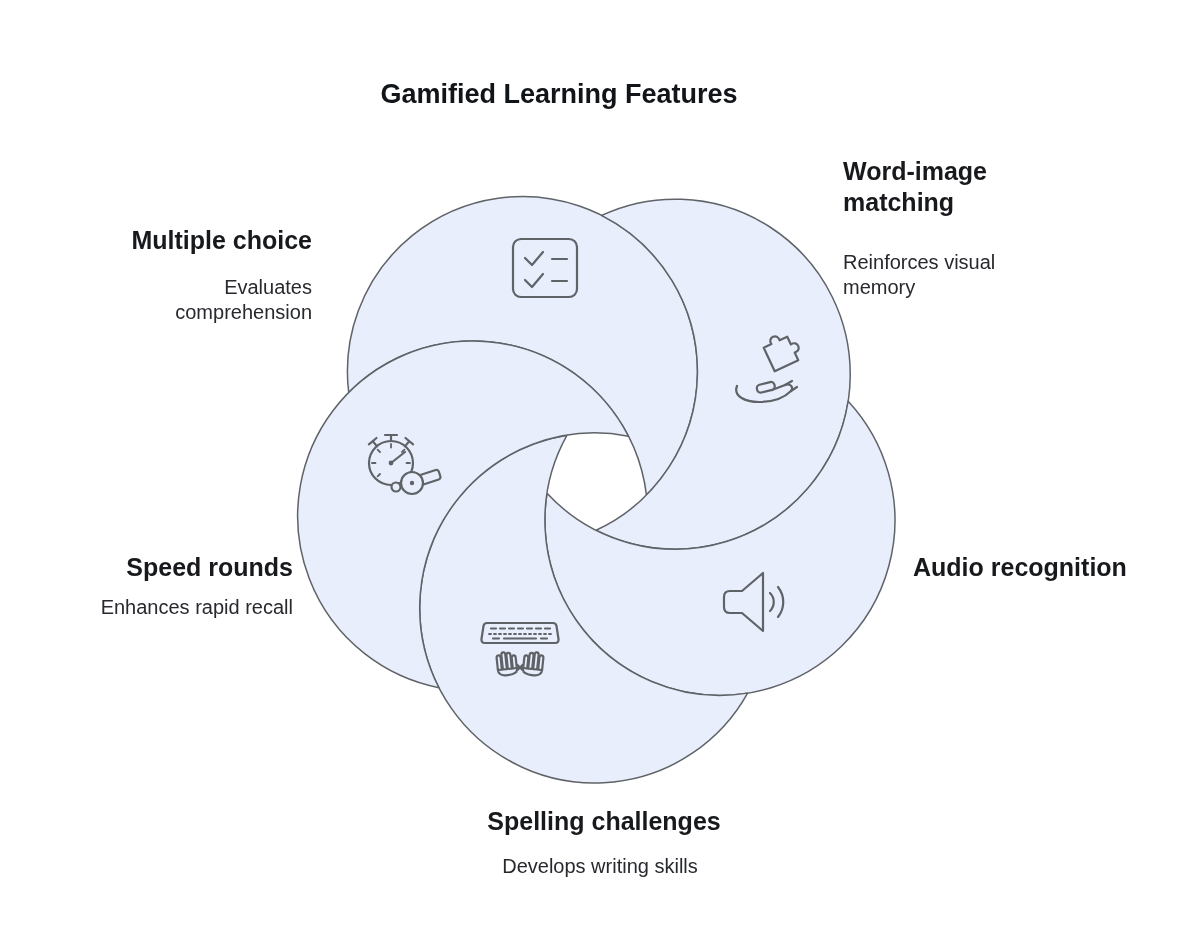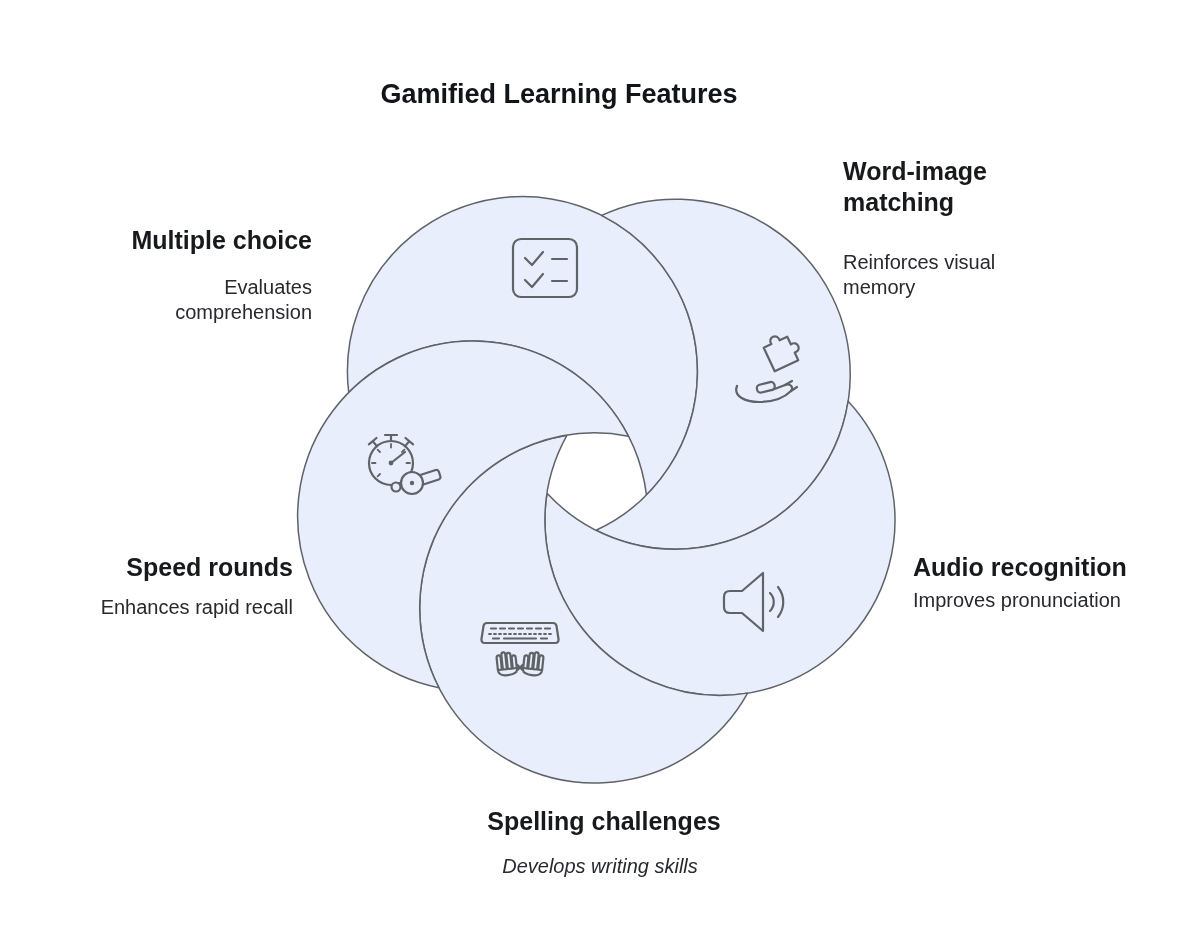--- a/index.html
+++ b/index.html
@@ -15,21 +15,21 @@
   .f-mc .h{white-space:nowrap;margin:0 0 19px 0;}
   .f-mc .d{width:150px;margin-left:auto;}
   .f-wi{left:843px;top:156px;}
   .f-wi .h{width:200px;margin:0 0 32px 0;}
   .f-wi .d{width:185px;}
   .f-ar{left:913px;top:552px;}
   .f-ar .h{white-space:nowrap;margin:0 0 5px 0;}
   .f-ar .d{white-space:nowrap;}
   .f-sc{left:600px;top:806px;transform:translateX(-50%);text-align:center;}
   .f-sc .h{white-space:nowrap;margin:0 0 17px 8px;}
-  .f-sc .d{white-space:nowrap;font-style:italic;}
+  .f-sc .d{white-space:nowrap;}
   .f-sr{right:907px;top:552px;text-align:right;}
   .f-sr .h{white-space:nowrap;margin:0 0 12px 0;}
   .f-sr .d{white-space:nowrap;}
 </style>
 </head>
 <body>
 
 <div id="app">
 
   <div class="title">Gamified Learning Features</div>
@@ -107,21 +107,20 @@
     <div class="d">Evaluates comprehension</div>
   </div>
 
   <div class="flabel f-wi">
     <div class="h">Word-image matching</div>
     <div class="d">Reinforces visual memory</div>
   </div>
 
   <div class="flabel f-ar">
     <div class="h">Audio recognition</div>
-    <div class="d">Improves pronunciation</div>
   </div>
 
   <div class="flabel f-sc">
     <div class="h">Spelling challenges</div>
     <div class="d">Develops writing skills</div>
   </div>
 
   <div class="flabel f-sr">
     <div class="h">Speed rounds</div>
     <div class="d">Enhances rapid recall</div>

